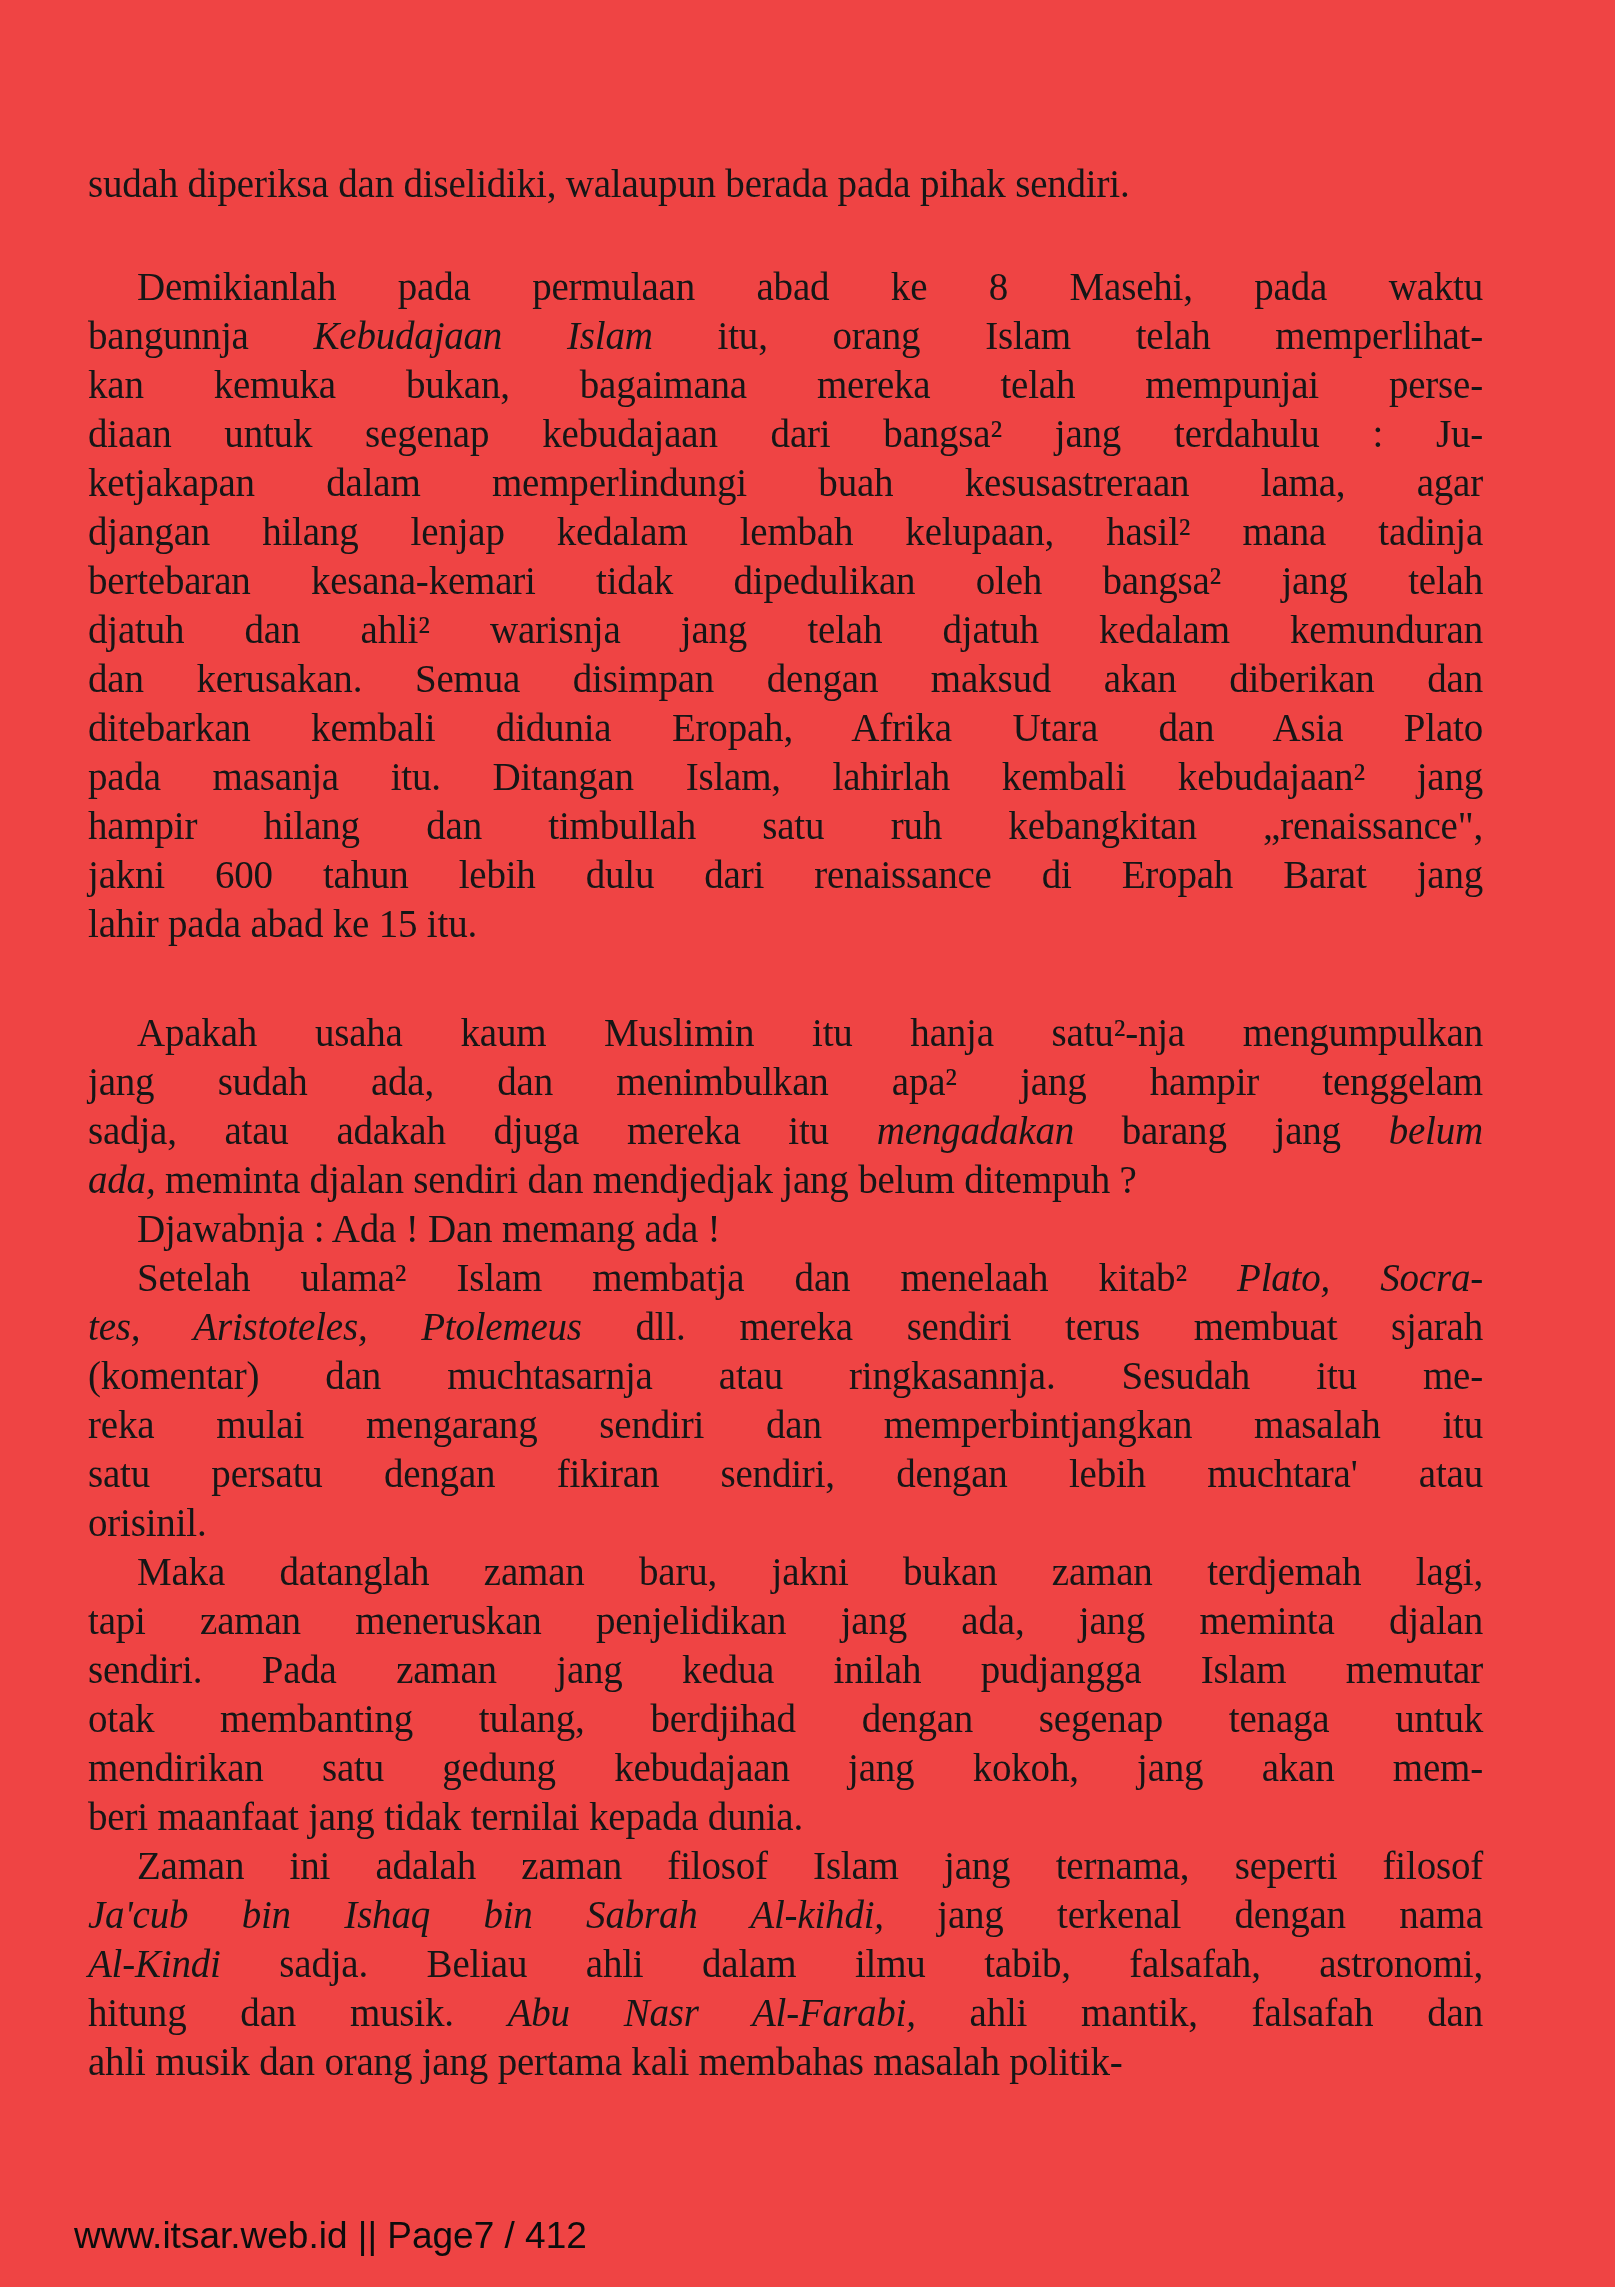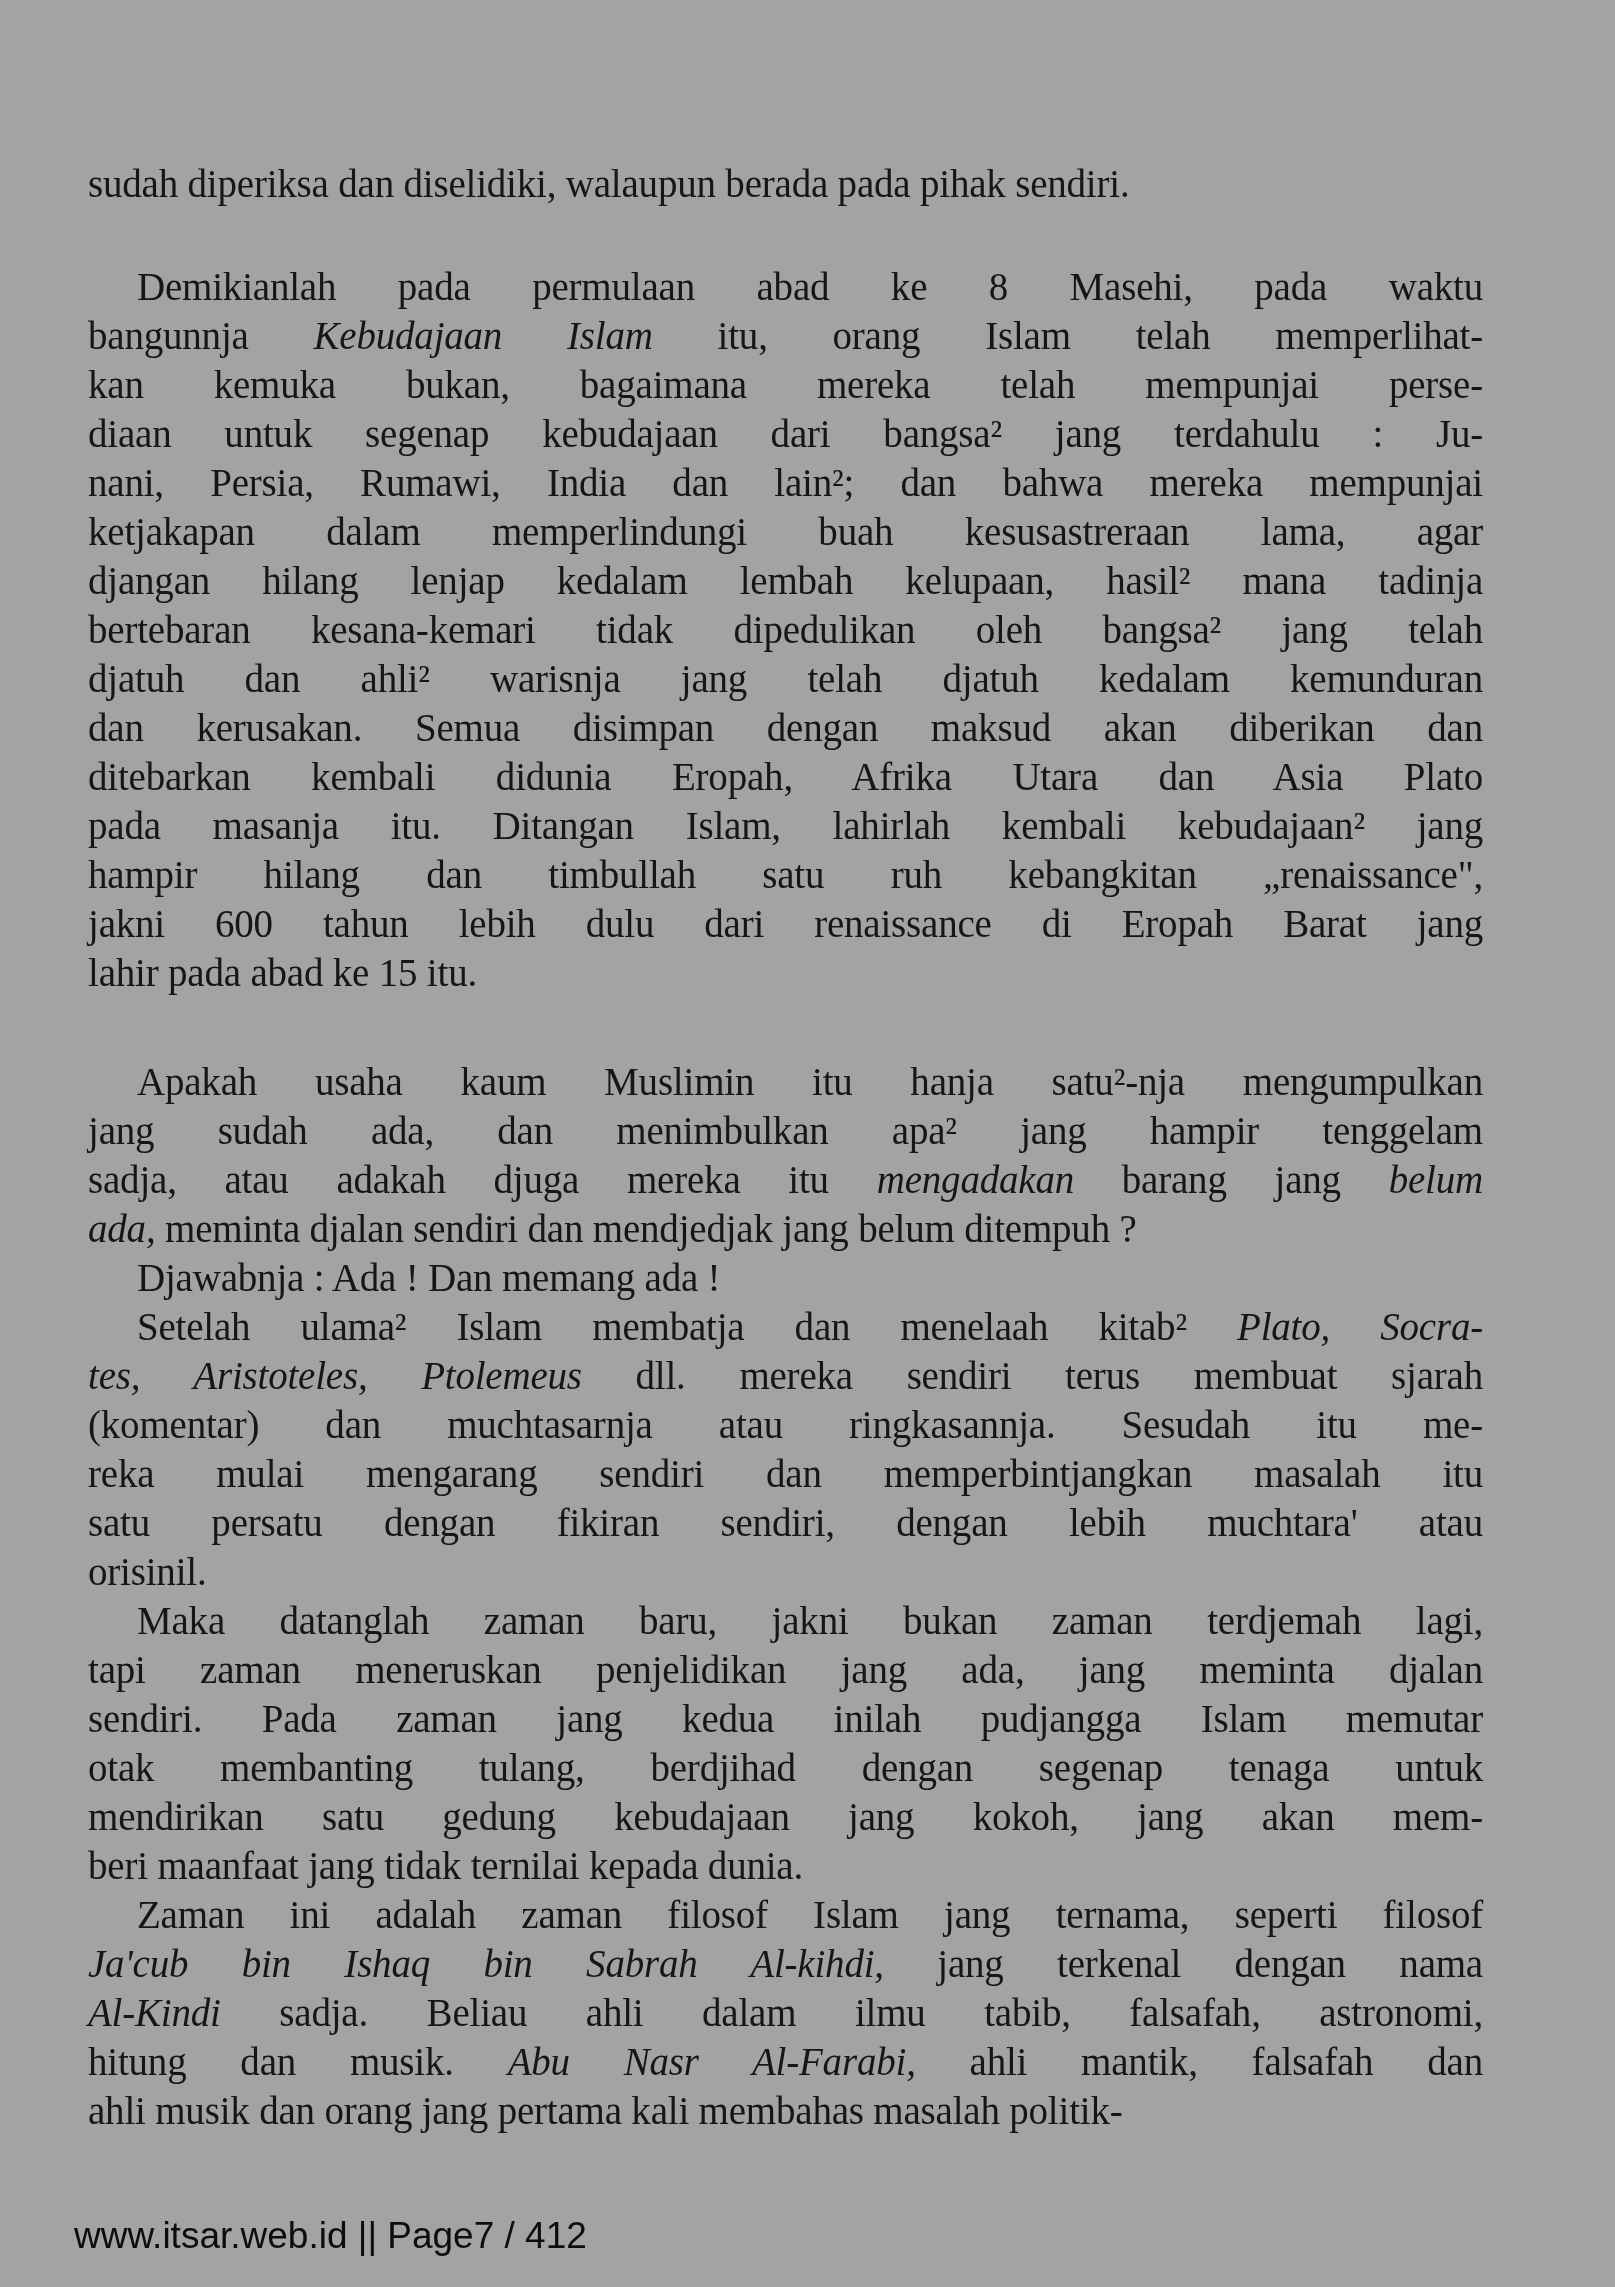--- a/index.html
+++ b/index.html
@@ -7,21 +7,21 @@
     width: 1615px;
     height: 2288px;
     background: #ffffff;
     position: relative;
     font-family: "Liberation Serif", serif;
     overflow: hidden;
   }
   .page {
     position: absolute;
     inset: 0;
-    background: #a3a3a3;
+    background: #ef4444;
   }
   .page-text {
     position: absolute;
     left: 88px;
     top: 159px;
     width: 1395px;
     color: #161616;
     font-size: 39px;
     letter-spacing: -0.2px;
   }
@@ -56,21 +56,20 @@
 <div class="page">
   <main class="page-text">
       <div class="para">
         <div class="line"><span>sudah diperiksa dan diselidiki, walaupun berada pada pihak sendiri.</span></div>
       </div>
       <div class="para">
         <div class="line just first"><span>Demikianlah pada permulaan abad ke 8 Masehi, pada waktu</span></div>
         <div class="line just"><span>bangunnja </span><span class="it">Kebudajaan Islam</span><span> itu, orang Islam telah memperlihat-</span></div>
         <div class="line just"><span>kan kemuka bukan, bagaimana mereka telah mempunjai perse-</span></div>
         <div class="line just"><span>diaan untuk segenap kebudajaan dari bangsa² jang terdahulu : Ju-</span></div>
-        <div class="line just"><span>nani, Persia, Rumawi, India dan lain²; dan bahwa mereka mempunjai</span></div>
         <div class="line just"><span>ketjakapan dalam memperlindungi buah kesusastreraan lama, agar</span></div>
         <div class="line just"><span>djangan hilang lenjap kedalam lembah kelupaan, hasil² mana tadinja</span></div>
         <div class="line just"><span>bertebaran kesana-kemari tidak dipedulikan oleh bangsa² jang telah</span></div>
         <div class="line just"><span>djatuh dan ahli² warisnja jang telah djatuh kedalam kemunduran</span></div>
         <div class="line just"><span>dan kerusakan. Semua disimpan dengan maksud akan diberikan dan</span></div>
         <div class="line just"><span>ditebarkan kembali didunia Eropah, Afrika Utara dan Asia Plato</span></div>
         <div class="line just"><span>pada masanja itu. Ditangan Islam, lahirlah kembali kebudajaan² jang</span></div>
         <div class="line just"><span>hampir hilang dan timbullah satu ruh kebangkitan „renaissance",</span></div>
         <div class="line just"><span>jakni 600 tahun lebih dulu dari renaissance di Eropah Barat jang</span></div>
         <div class="line"><span>lahir pada abad ke 15 itu.</span></div>

